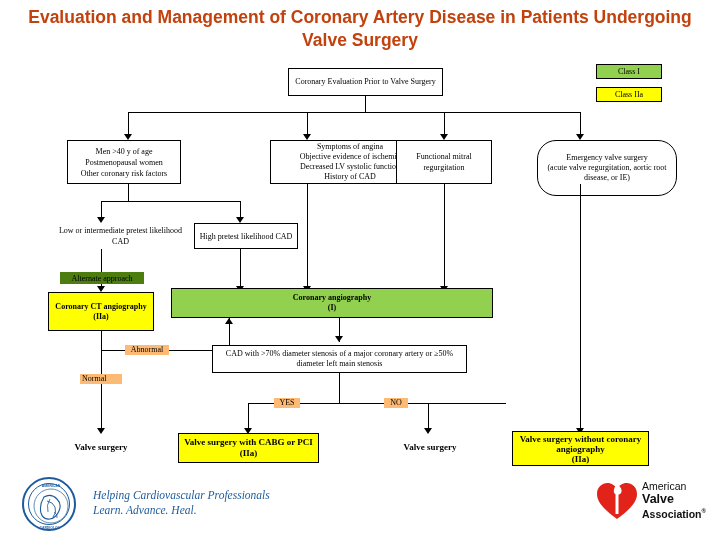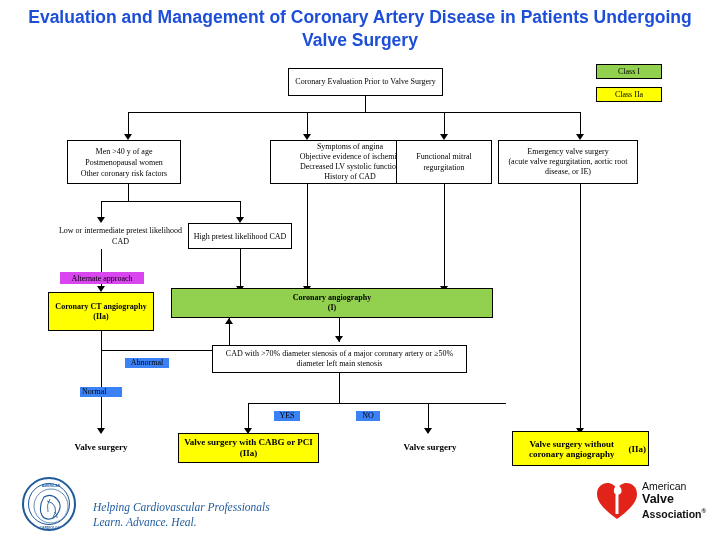--- a/index.html
+++ b/index.html
@@ -13,21 +13,21 @@
   #slide { position: relative; width: 720px; height: 540px; }
 
   
   .title {
     position: absolute; left: 14px; top: 6px; width: 692px;
     text-align: center;
     font-family: "Liberation Sans", sans-serif;
     font-weight: bold;
     font-size: 17.5px;
     line-height: 23px;
-    color: #1d4ed8;
+    color: #c2410c;
   }
 
   
   .box {
     position: absolute;
     border: 1px solid #000;
     background: #ffffff;
     display: flex; align-items: center; justify-content: center;
     text-align: center;
     font-family: "Liberation Serif", serif;
@@ -56,28 +56,27 @@
     width: 0; height: 0;
     border-left: 4px solid transparent;
     border-right: 4px solid transparent;
   }
   .arw-d { border-top: 6px solid #000; }
   .arw-u { border-bottom: 6px solid #000; }
 
   
   .elabel {
     position: absolute;
-    background: #3b82f6;
+    background: #fdba74;
     font-family: "Liberation Serif", serif;
     font-size: 8px;
     color: #000;
     text-align: center;
     padding: 0 2px;
     line-height: 10px;
-    margin-top: 13px;
   }
 
   
   .legend-box {
     position: absolute;
     border: 1px solid #000;
     display: flex; align-items: center; justify-content: center;
     font-family: "Liberation Serif", serif;
     font-size: 8px;
     color: #000;
@@ -89,21 +88,21 @@
     width: 54px; height: 54px; border-radius: 50%;
     border: 2px solid #1f5b9c;
     background: #ffffff;
     overflow: hidden;
   }
   .acc-seal .ring {
     position: absolute; left: 4px; top: 4px; right: 4px; bottom: 4px;
     border-radius: 50%; border: 1px solid #1f5b9c;
   }
   .acc-tag {
-    position: absolute; left: 93px; top: 500px;
+    position: absolute; left: 93px; top: 488px;
     font-family: "Liberation Serif", serif;
     font-style: italic;
     font-size: 11.5px;
     line-height: 15px;
     color: #1f5b9c;
   }
   .aha-logo { position: absolute; left: 596px; top: 479px; width: 112px; height: 46px; }
   .aha-mark { position: absolute; left: 0; top: 2px; width: 42px; height: 40px; }
   .aha-text {
     position: absolute; left: 46px; top: 1px;
@@ -160,43 +159,43 @@
     <span class="txt">Symptoms of angina
 Objective evidence of ischemia
 Decreased LV systolic function
 History of CAD</span>
   </div>
 
   <div class="box" style="left:396px; top:140px; width:96px; height:44px; font-size:8px; line-height:11px; white-space:pre-line;">
     <span class="txt">Functional mitral regurgitation</span>
   </div>
 
-  <div class="box" style="left:498px; top:140px; width:140px; height:44px; font-size:8px; line-height:10px; white-space:pre-line;">
+  <div class="box" style="left:537px; top:140px; width:140px; height:56px; font-size:8px; line-height:10px; white-space:pre-line;border-radius:19px;">
     <span class="txt">Emergency valve surgery
 (acute valve regurgitation, aortic root disease, or IE)</span>
   </div>
 
   <div class="ln vl" style="left:128px; top:184px; height:17px;"></div>
   <div class="ln hl" style="left:101px; top:201px; width:139px;"></div>
   <div class="ln vl" style="left:101px; top:201px; height:16px;"></div>
   <div class="arw arw-d" style="left:97px; top:217px;"></div>
   <div class="ln vl" style="left:240px; top:201px; height:16px;"></div>
   <div class="arw arw-d" style="left:236px; top:217px;"></div>
 
   <div class="nb" style="left:38px; top:223px; width:127px; height:26px; font-size:8px; line-height:11px;margin-left:19px;">
     <span class="txt">Low or intermediate pretest likelihood CAD</span>
   </div>
 
-  <div class="box" style="left:188px; top:223px; width:104px; height:26px; font-size:8px; line-height:11px;">
+  <div class="box" style="left:194px; top:223px; width:104px; height:26px; font-size:8px; line-height:11px;">
     <span class="txt">High pretest likelihood CAD</span>
   </div>
 
   <div class="ln vl" style="left:101px; top:249px; height:37px;"></div>
   <div class="arw arw-d" style="left:97px; top:286px;"></div>
-  <div class="nb" style="left:60px; top:272px; width:84px; height:12px; font-size:8px; background:#d946ef;">
+  <div class="nb" style="left:60px; top:272px; width:84px; height:12px; font-size:8px; background:#4d7c0f;">
     <span class="txt">Alternate approach</span>
   </div>
 
   <div class="ln vl" style="left:240px; top:249px; height:37px;"></div>
   <div class="arw arw-d" style="left:236px; top:286px;"></div>
 
   <div class="ln vl" style="left:307px; top:184px; height:102px;"></div>
   <div class="arw arw-d" style="left:303px; top:286px;"></div>
 
   <div class="ln vl" style="left:444px; top:184px; height:102px;"></div>
@@ -225,21 +224,21 @@
   <div class="ln vl" style="left:339px; top:318px; height:24px;"></div>
   <div class="arw arw-d" style="left:335px; top:336px;"></div>
 
   <div class="box" style="left:212px; top:345px; width:255px; height:28px; font-size:8px; line-height:10px;">
     <span class="txt">CAD with &gt;70% diameter stenosis of a major coronary artery or ≥50% diameter left main stenosis</span>
   </div>
 
   <div class="ln vl" style="left:339px; top:373px; height:30px;"></div>
   <div class="ln hl" style="left:248px; top:403px; width:258px;"></div>
   <div class="elabel" style="left:274px; top:398px; width:26px;">YES</div>
-  <div class="elabel" style="left:356px; top:398px; width:24px;">NO</div>
+  <div class="elabel" style="left:384px; top:398px; width:24px;">NO</div>
 
   <div class="ln vl" style="left:248px; top:403px; height:25px;"></div>
   <div class="arw arw-d" style="left:244px; top:428px;"></div>
 
   <div class="ln vl" style="left:428px; top:403px; height:25px;"></div>
   <div class="arw arw-d" style="left:424px; top:428px;"></div>
 
   <div class="ln vl" style="left:580px; top:184px; height:244px;"></div>
   <div class="arw arw-d" style="left:576px; top:428px;"></div>
 
@@ -249,21 +248,21 @@
 
   <div class="box yellow bold" style="left:178px; top:433px; width:141px; height:30px; font-size:9px; line-height:11px; flex-direction:column;">
     <span>Valve surgery with CABG or PCI</span>
     <span>(IIa)</span>
   </div>
 
   <div class="nb bold" style="left:387px; top:437px; width:86px; height:20px; font-size:9px;">
     <span class="txt">Valve surgery</span>
   </div>
 
-  <div class="box yellow bold" style="left:512px; top:431px; width:137px; height:35px; font-size:9px; line-height:10px; flex-direction:row;">
+  <div class="box yellow bold" style="left:512px; top:431px; width:137px; height:35px; font-size:9px; line-height:10px; flex-direction:column;">
     <span>Valve surgery without coronary angiography</span>
     <span>(IIa)</span>
   </div>
 
   <div class="acc-seal">
     <div class="ring"></div>
     <svg width="54" height="54" viewBox="0 0 54 54">
       <circle cx="27" cy="27" r="17" fill="none" stroke="#1f5b9c" stroke-width="0.7"></circle>
       <path d="M20 18 q7 -4 13 2 q5 5 2 12 q-3 7 -9 8 q-7 1 -9 -6 q-2 -8 3 -16 z" fill="#ffffff" stroke="#1f5b9c" stroke-width="1.1"></path>
       <path d="M23 22 q6 1 8 6 q2 6 -2 10" fill="none" stroke="#1f5b9c" stroke-width="0.9"></path>

